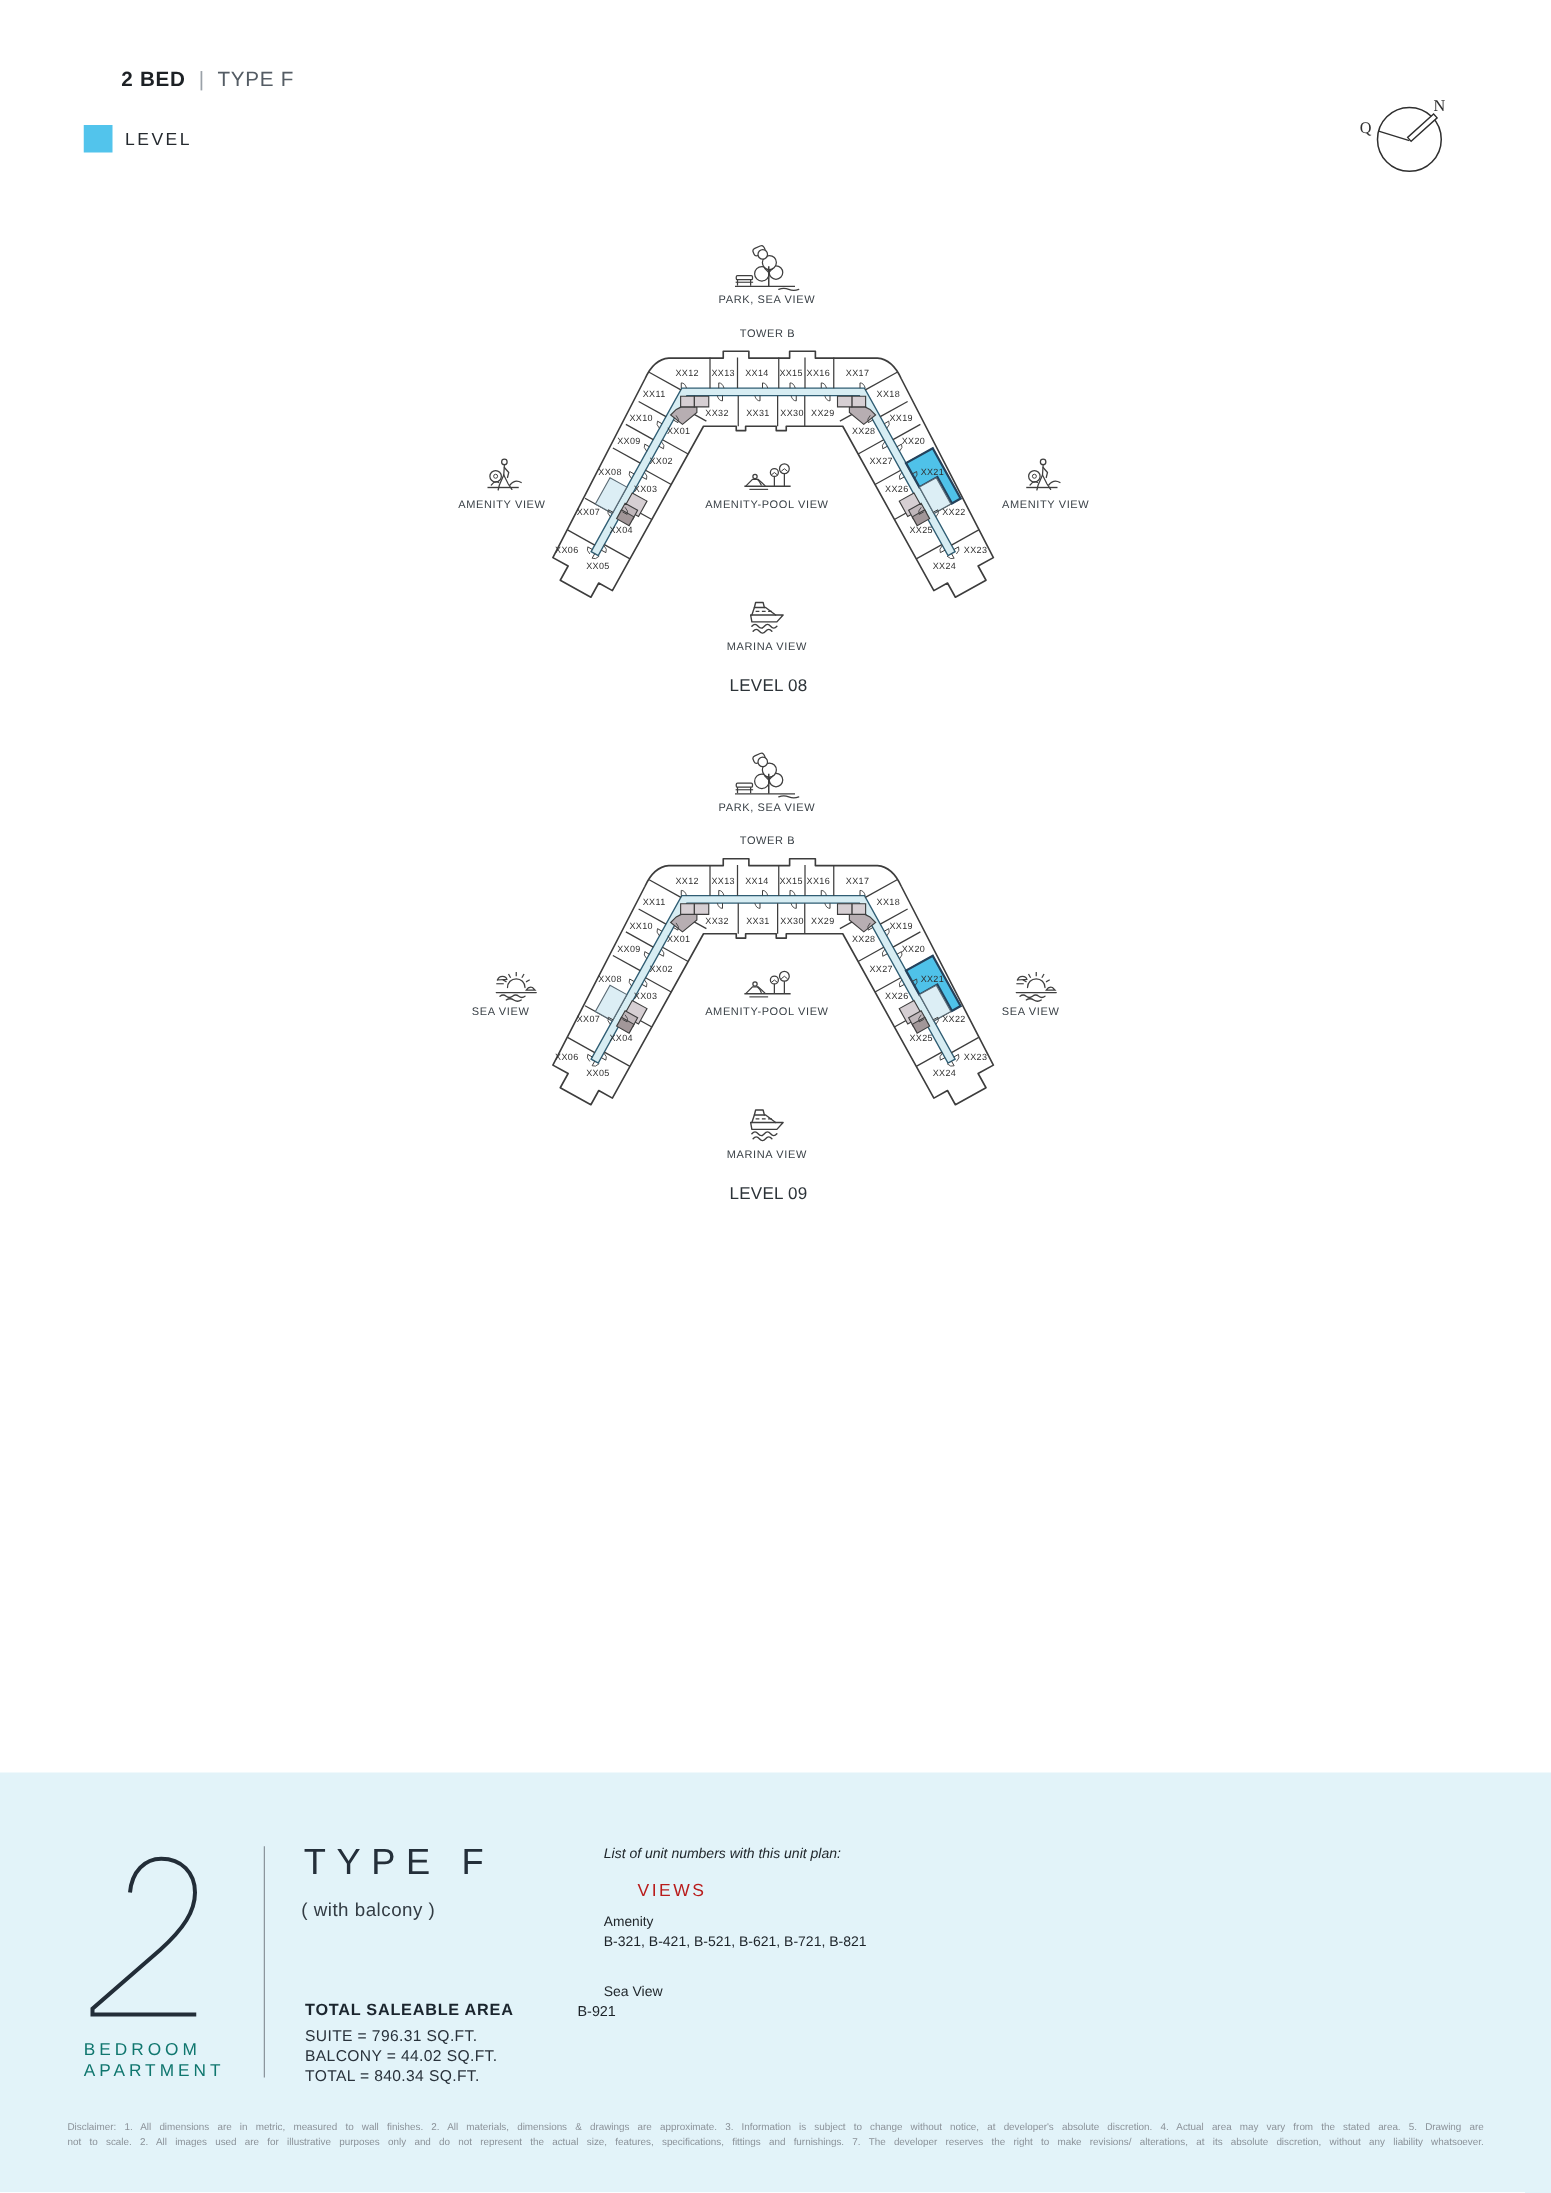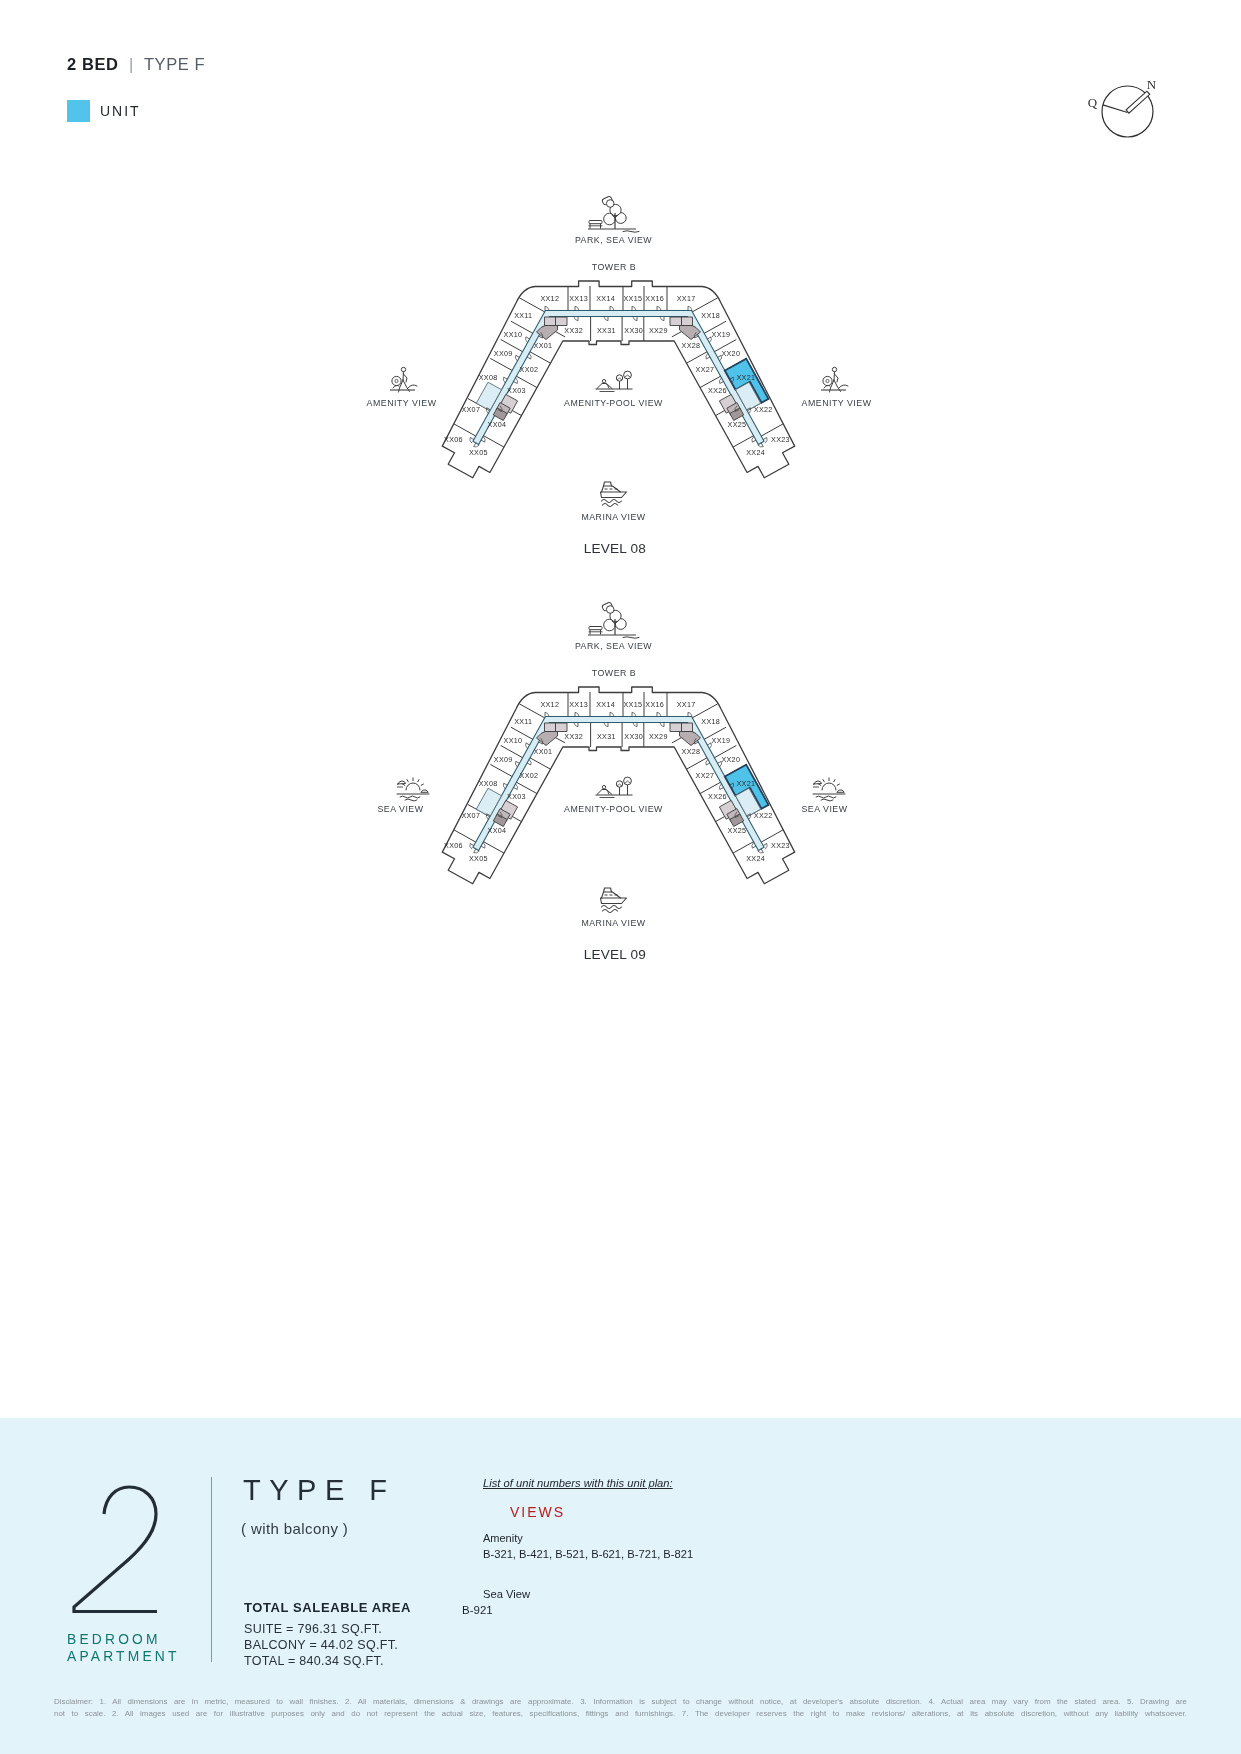--- a/index.html
+++ b/index.html
@@ -5,24 +5,24 @@
 #page { position:relative; width:1241px; height:1754px; overflow:hidden;
   font-family:"Liberation Sans",sans-serif; background:#fff; }
 .abs { position:absolute; }
 #band { position:absolute; left:0; top:1418px; width:1241px; height:336px; background:#e2f3f9; }
 </style></head>
 <body>
 <div id="page">
 <div id="band"></div>
 
 <div class="abs" style="left:67px;top:55px;font-size:16.5px;letter-spacing:0.6px;color:#545c64;">
-<span style="font-weight:bold;color:#1d2125;">2 BED</span><span style="color:#9aa1a8;">&nbsp; |</span>&nbsp; TYPE F</div>
+<span style="font-weight:bold;color:#1d2125;margin-left:30px;">2 BED</span><span style="color:#9aa1a8;">&nbsp; |</span>&nbsp; TYPE F</div>
 
 <div class="abs" style="left:67px;top:100px;width:23px;height:22px;background:#52c4ec;"></div>
-<div class="abs" style="left:100px;top:103px;font-size:14px;letter-spacing:2px;color:#24292e;">UNIT</div>
+<div class="abs" style="left:100px;top:103px;font-size:14px;letter-spacing:2px;color:#24292e;">LEVEL</div>
 
 <div class="abs" style="left:0;top:0;width:1241px;height:1754px;"><svg width="1241" height="1754" viewBox="0 0 1241 1754">
 <style>
 text { font-family:"Liberation Sans",sans-serif; }
 .ul { font-size:7.2px; fill:#2e2e2e; letter-spacing:0.3px; text-anchor:middle; }
 .vw { font-size:8.8px; fill:#3a4147; letter-spacing:0.5px; text-anchor:middle; }
 .lvl { font-size:13.6px; fill:#2c3338; letter-spacing:0.2px; text-anchor:middle; }
 .cmp { font-size:13px; fill:#2f2f2f; font-family:"Liberation Serif",serif; text-anchor:middle; }
 </style>
 <g transform="translate(0,0)">
@@ -459,21 +459,21 @@
 <line x1="211.5" y1="1477" x2="211.5" y2="1662" stroke="#8b959d" stroke-width="1"></line>
 </svg>
 
 <div class="abs" style="left:67px;top:1632px;font-size:13.8px;letter-spacing:3.2px;color:#0f766e;line-height:16.5px;">BEDROOM<br>APARTMENT</div>
 
 <div class="abs" style="left:243px;top:1474px;font-size:29px;letter-spacing:8.5px;color:#242f3a;">TYPE F</div>
 <div class="abs" style="left:241px;top:1520px;font-size:15px;letter-spacing:0.4px;color:#333c44;">( with balcony )</div>
 <div class="abs" style="left:244px;top:1600px;font-size:13px;font-weight:bold;letter-spacing:0.6px;color:#1b252e;">TOTAL SALEABLE AREA</div>
 <div class="abs" style="left:244px;top:1620.5px;font-size:12.5px;letter-spacing:0.3px;color:#29323b;line-height:16px;">SUITE = 796.31 SQ.FT.<br>BALCONY = 44.02 SQ.FT.<br>TOTAL = 840.34 SQ.FT.</div>
 
-<div class="abs" style="left:483px;top:1477px;font-size:11.2px;font-style:italic;color:#21272c;text-decoration:underline;">List of unit numbers with this unit plan:</div>
+<div class="abs" style="left:483px;top:1477px;font-size:11.2px;font-style:italic;color:#21272c;">List of unit numbers with this unit plan:</div>
 <div class="abs" style="left:483px;top:1504px;font-size:14px;font-weight:normal;letter-spacing:2px;color:#b91c1c;margin-left:27px;">VIEWS</div>
 <div class="abs" style="left:483px;top:1532px;font-size:11px;color:#21272c;">Amenity</div>
 <div class="abs" style="left:483px;top:1548px;font-size:11.2px;letter-spacing:0px;color:#1d2329;">B-321, B-421, B-521, B-621, B-721, B-821</div>
 <div class="abs" style="left:483px;top:1588px;font-size:11.2px;color:#21272c;">Sea View</div>
 <div class="abs" style="left:462px;top:1604px;font-size:11.5px;color:#1d2329;">B-921</div>
 
 <div class="abs" style="left:54px;top:1696px;width:1133px;font-size:7.9px;line-height:11.6px;color:#8b9299;">
       <div style="text-align:justify;text-align-last:justify;">Disclaimer: 1. All dimensions are in metric, measured to wall finishes. 2. All materials, dimensions &amp; drawings are approximate. 3. Information is subject to change without notice, at developer's absolute discretion. 4. Actual area may vary from the stated area. 5. Drawing are</div>
       <div style="text-align:justify;text-align-last:justify;">not to scale. 2. All images used are for illustrative purposes only and do not represent the actual size, features, specifications, fittings and furnishings. 7. The developer reserves the right to make revisions/ alterations, at its absolute discretion, without any liability whatsoever.</div>
     </div>

